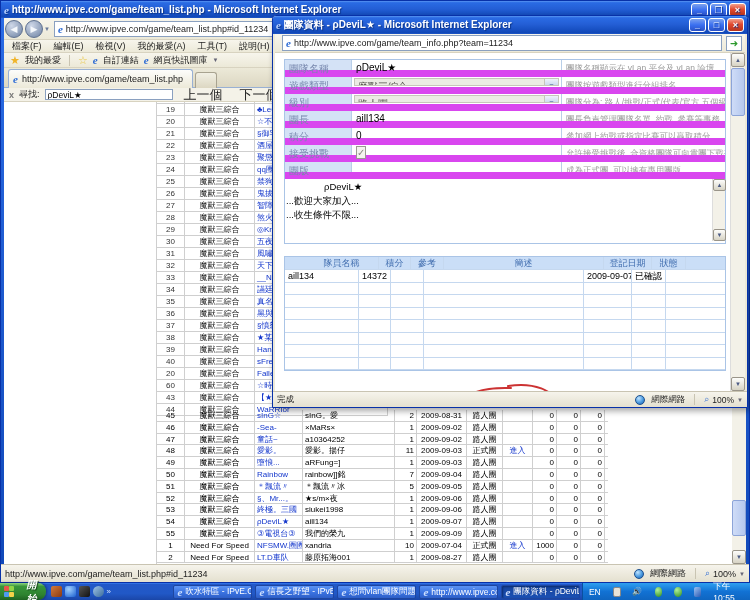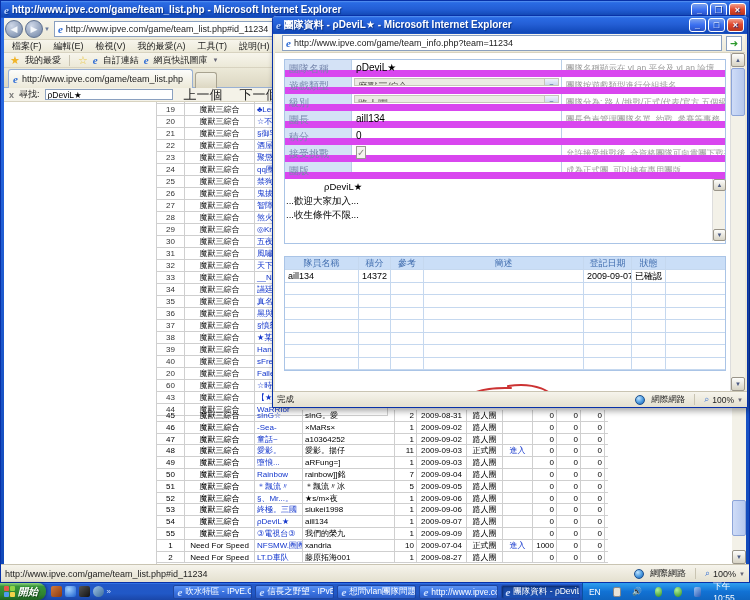--- a/index.html
+++ b/index.html
@@ -123,35 +123,35 @@
   .chk { width:12px; height:12px; border:1px solid #9a9a92; background:#f4f4ee; color:#8a8a82;
     font-size:10px; line-height:11px; text-align:center; margin-top:1px; }
   .intro-box { position:relative; width:100%; height:62px; }
   .intro-text { position:absolute; inset:1px 14px 1px 1px; white-space:pre-line; font-size:9.5px; line-height:1.45; color:#000; }
   .mini-sb { position:absolute; right:0; top:0; bottom:0; width:13px; background:#f3f1e8; border-left:1px solid #ddd; }
   .mini-sb .sb-btn { width:13px; height:12px; line-height:11px; }
 
   
   #member-table { position:absolute; left:9px; top:203px; width:442px; border:1px solid #aac4e6; font-size:9px; }
   .mrow { display:flex; border-bottom:1px solid #c5d8ef; background:#fff; height:12.5px; line-height:12px; }
-  .mrow.head { background:#cadef7; color:#3f6cae; height:13px; }
+  .mrow.head { background:#cadef7; color:#3f6cae; height:13px;padding-left:20px; }
   .mrow > div { border-right:1px solid #c5d8ef; overflow:hidden; white-space:nowrap; padding:0 3px; }
   .mrow > div:last-child { border-right:none; }
   .m0 { width:74px; } .m1 { width:32px; text-align:right; } .m2 { width:33px; }
   .m3 { width:160px; text-align:center; } .m4 { width:48px; text-align:center; } .m5 { width:34px; } .m6 { flex:1; }
   .mrow.head > div { text-align:center; }
 
   #red-circle { position:absolute; left:178px; top:325px; width:110px; height:58px; pointer-events:none; }
 
   
   #taskbar { position:absolute; left:0; bottom:0; width:750px; height:17px;
     background:linear-gradient(180deg,#3a80f4 0%,#2258c8 8%,#2158c6 62%,#1a46a8 100%); display:flex; align-items:center; }
   #start-btn { width:64px; height:17px; border-radius:0 8px 8px 0;
     background:linear-gradient(180deg,#8fd47f 0%,#38963a 20%,#2e8230 70%,#1f6322 100%);
-    color:#fff; font-weight:bold; font-style:italic; font-size:10px; display:flex; align-items:center; gap:3px;
+    color:#fff; font-weight:bold; font-style:italic; font-size:10px; display:flex; align-items:center; gap:12px;
     padding-left:4px; text-shadow:1px 1px 1px #14421a; box-shadow:1px 0 3px rgba(0,0,0,.4); }
   .flag { position:relative; width:11px; height:11px; }
   .flag i { position:absolute; width:5px; height:5px; border-radius:1px; }
   .flag .r{ left:0; top:0; background:#e85648;} .flag .g{ right:0; top:0; background:#8fd447;}
   .flag .b{ left:0; bottom:0; background:#4f9bf0;} .flag .y{ right:0; bottom:0; background:#f4d24a;}
   .ql { display:flex; align-items:center; gap:3px; padding:0 5px; }
   .qlico { width:11px; height:11px; border-radius:2px; }
   .tbtn { width:79px; height:14px; margin:0 1.5px; border-radius:2px;
     background:linear-gradient(180deg,#5a92f4,#3a72e0 55%,#2e5fc8); border:1px solid #1e46a0;
     color:#fff; font-size:8.5px; display:flex; align-items:center; gap:3px; padding:0 3px;
@@ -605,20 +605,21 @@
           <div class="fh">團隊分為: 路人/挑戰/正式/代表/官方 五個級別</div>
         </div>
         <div class="frow" style="height:17px;">
           <div class="fl">團長</div>
           <div class="fv">aill134</div>
           <div class="fh">團長負責管理團隊名單, 約戰, 參賽等事務</div>
         </div>
         <div class="frow" style="height:17px;">
           <div class="fl">積分</div>
           <div class="fv">0</div>
+          <div class="fh">參加網上約戰或指定比賽可以贏取積分</div>
         </div>
         <div class="frow" style="height:17px;">
           <div class="fl">接受挑戰</div>
           <div class="fv">
             <span class="chk">✓</span>
           </div>
           <div class="fh">允許接受挑戰後, 合資格團隊可向貴團下戰書</div>
         </div>
         <div class="frow" style="height:17px;">
           <div class="fl">團版</div>

